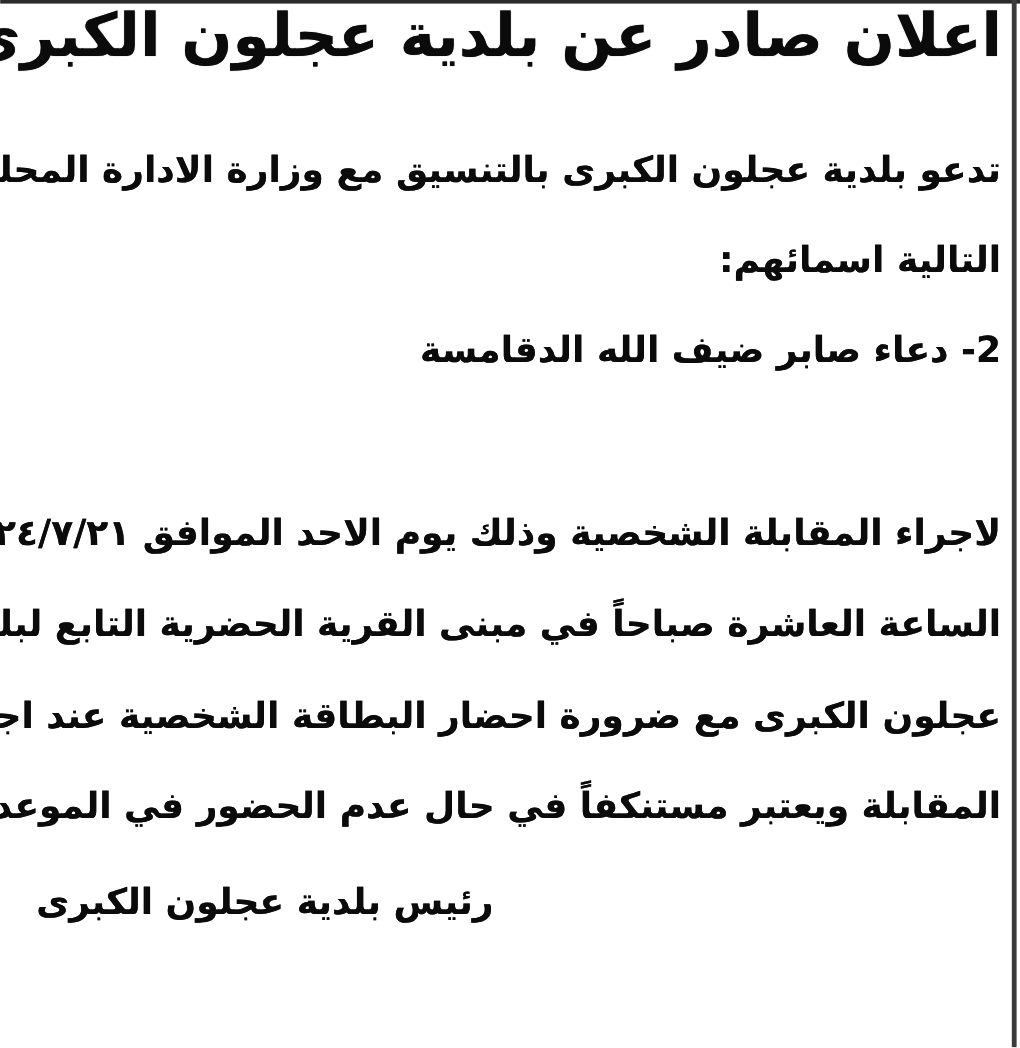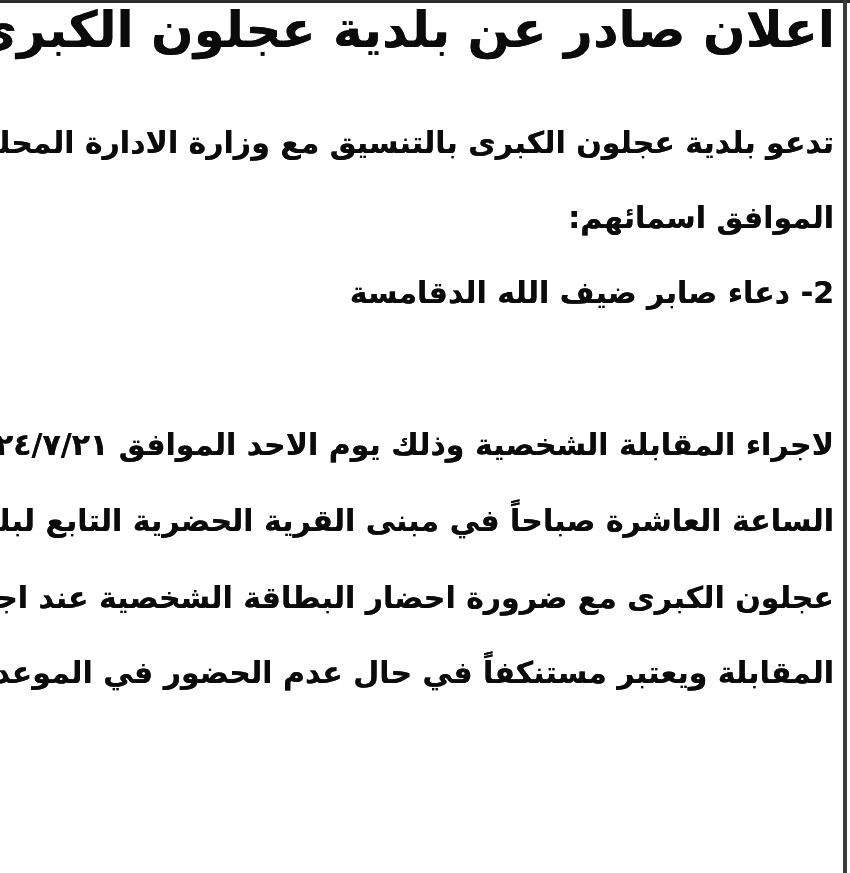--- a/index.html
+++ b/index.html
@@ -75,28 +75,29 @@
 
 <div class="page">
 
   <div class="top-rule"></div>
   <div class="right-rule"></div>
 
   <h1 class="title">اعلان صادر عن بلدية عجلون الكبرى</h1>
 
   <p class="bline t0">تدعو بلدية عجلون الكبرى بالتنسيق مع وزارة الادارة المحلية</p>
 
-  <p class="bline t1">الموافق اسمائهم:</p>
+  <p class="bline t1">التالية اسمائهم:</p>
 
   <p class="bline t2">2- دعاء صابر ضيف الله الدقامسة</p>
 
 
   <p class="bline t4">لاجراء المقابلة الشخصية وذلك يوم الاحد الموافق ٢٠٢٤/٧/٢١</p>
 
   <p class="bline t5">الساعة العاشرة صباحاً في مبنى القرية الحضرية التابع لبلدية</p>
 
   <p class="bline t6">عجلون الكبرى مع ضرورة احضار البطاقة الشخصية عند اجراء</p>
 
   <p class="bline t7">المقابلة ويعتبر مستنكفاً في حال عدم الحضور في الموعد المحدد</p>
 
+  <p class="sig sig-role">رئيس بلدية عجلون الكبرى</p>
 
 
 </div>
 
 </body></html>

